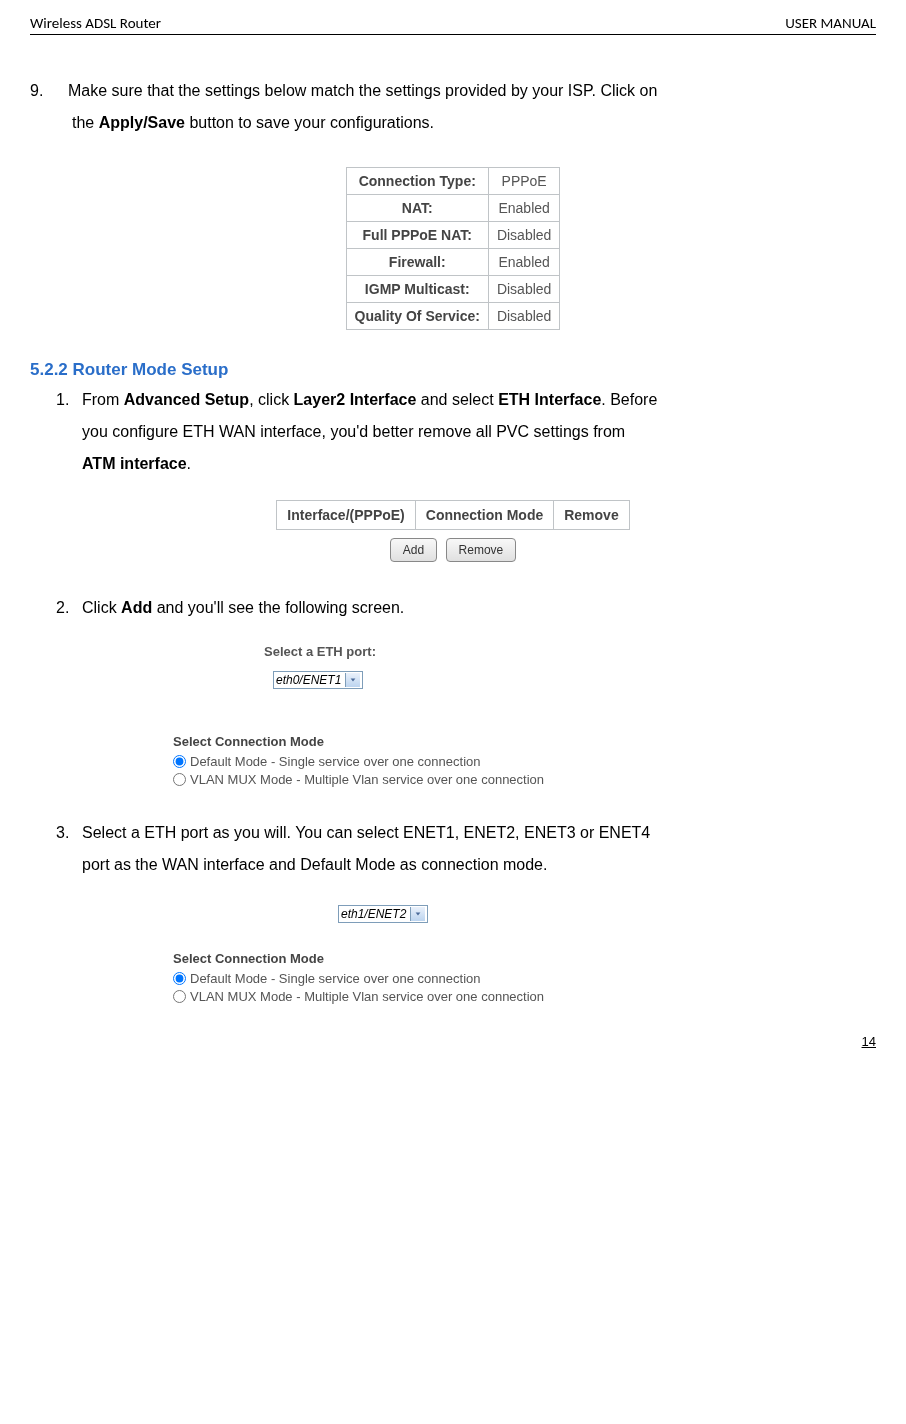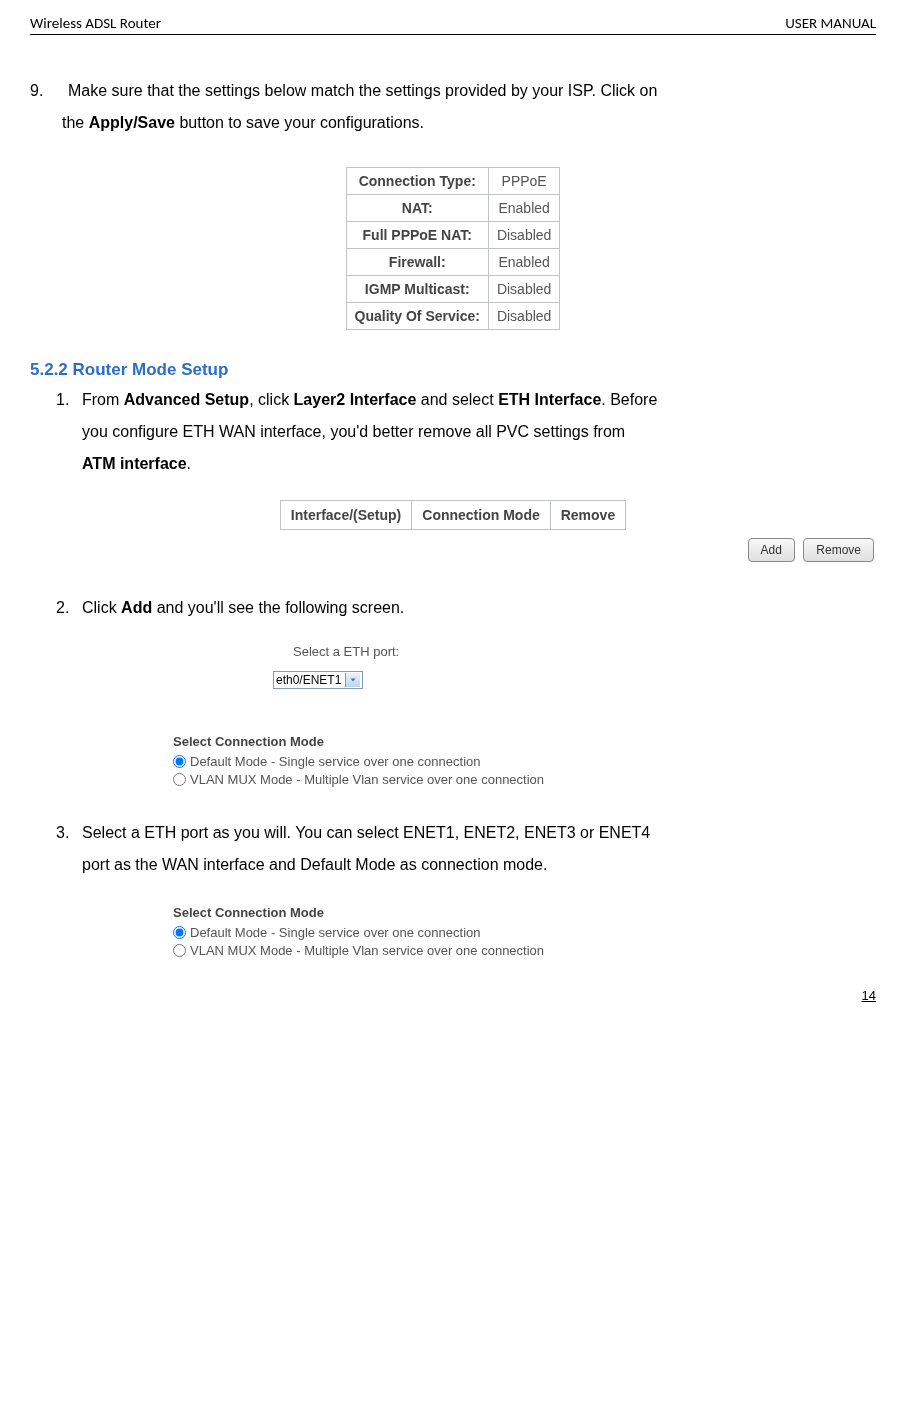--- a/index.html
+++ b/index.html
@@ -30,21 +30,21 @@
       margin-bottom: 28px;
     }
     .step-number {
       display: inline-block;
       width: 38px;
     }
     .step-content {
       display: inline;
     }
     .step-continuation {
-      margin-left: 32px;
+      margin-left: 42px;
     }
     .list-step {
       margin-left: 26px;
       line-height: 2.0;
       margin-bottom: 20px;
     }
     .list-number {
       display: inline-block;
       width: 26px;
     }
@@ -85,21 +85,21 @@
       font-size: 14px;
       color: #444;
     }
     .interface-table th {
       border: 1px solid #c0c4c7;
       padding: 6px 10px;
       font-weight: bold;
       background: #fff;
     }
     .button-row {
-      text-align: right;
+      text-align: center;
       margin-bottom: 30px;
     }
     .ui-button {
       display: inline-block;
       background: linear-gradient(#f8f8f8, #e0e0e0);
       border: 1px solid #888;
       border-radius: 4px;
       padding: 4px 12px;
       font-family: Tahoma, Arial, sans-serif;
       font-size: 12px;
@@ -107,39 +107,41 @@
       margin: 0 2px;
     }
     .eth-section {
       width: 560px;
       margin: 10px auto 30px auto;
       font-family: Tahoma, Arial, sans-serif;
       font-size: 13px;
       color: #555;
     }
     .eth-label {
-      margin-left: 120px;
+      margin-left: 91px;
       margin-bottom: 12px;
+      font-weight: bold;
     }
     .eth-select-wrap {
       margin-left: 100px;
       margin-bottom: 45px;
     }
     .eth-select-wrap-2 {
       margin-left: 165px;
       margin-bottom: 28px;
     }
     .dropdown {
       display: inline-block;
       border: 1px solid #7e9db9;
       background: #fff;
       font-family: Tahoma, Arial, sans-serif;
       font-size: 12px;
       color: #000;
       padding: 1px 2px;
+      font-style: italic;
     }
     .dropdown-arrow {
       display: inline-block;
       background: linear-gradient(#eaf1fb, #bcd4ef);
       border-left: 1px solid #7e9db9;
       width: 15px;
       text-align: center;
       vertical-align: top;
     }
     .dropdown-arrow svg {
@@ -225,21 +227,21 @@
 <div class="list-step">
   <span class="list-number">1.</span><span>From </span><span class="bold">Advanced Setup</span><span>, click </span><span class="bold">Layer2 Interface</span><span> and select </span><span class="bold">ETH Interface</span><span>. Before</span>
   <div class="list-continuation">you configure ETH WAN interface, you'd better remove all PVC settings from</div>
   <div class="list-continuation"><span class="bold">ATM interface</span><span>.</span></div>
 </div>
 
 <div class="center-block">
   <table class="interface-table">
     <tbody>
         <tr>
-      <th>Interface/(Setup)</th>
+      <th>Interface/(PPPoE)</th>
       <th>Connection Mode</th>
       <th>Remove</th>
     </tr>
   </tbody>
     </table>
 </div>
 <div class="button-row">
   <span class="ui-button">Add</span>
   <span class="ui-button">Remove</span>
 </div>
@@ -266,20 +268,28 @@
     <input type="radio" style=""><span>VLAN MUX Mode - Multiple Vlan service over one connection</span>
   </div>
 </div>
 
 <div class="list-step">
   <span class="list-number">3.</span><span>Select a ETH port as you will. You can select ENET1, ENET2, ENET3 or    ENET4</span>
   <div class="list-continuation">port as the WAN interface and Default Mode as connection mode.</div>
 </div>
 
 <div class="eth-section image-group-2">
+  <div class="eth-select-wrap-2">
+    <span class="dropdown">
+      <span>eth1/ENET2</span>
+      <span class="dropdown-arrow"><svg viewBox="0 0 10 10">
+            <path d="M2 3 L5 7 L8 3 Z" fill="#4a6a9a"></path>
+          </svg></span>
+    </span>
+  </div>
   <div class="conn-mode-heading">Select Connection Mode</div>
   <div class="radio-row">
     <input type="radio" checked="" style=""><span>Default Mode - Single service over one connection</span>
   </div>
   <div class="radio-row">
     <input type="radio" style=""><span>VLAN MUX Mode - Multiple Vlan service over one connection</span>
   </div>
 </div>
 
 <div class="page-footer">14</div>

